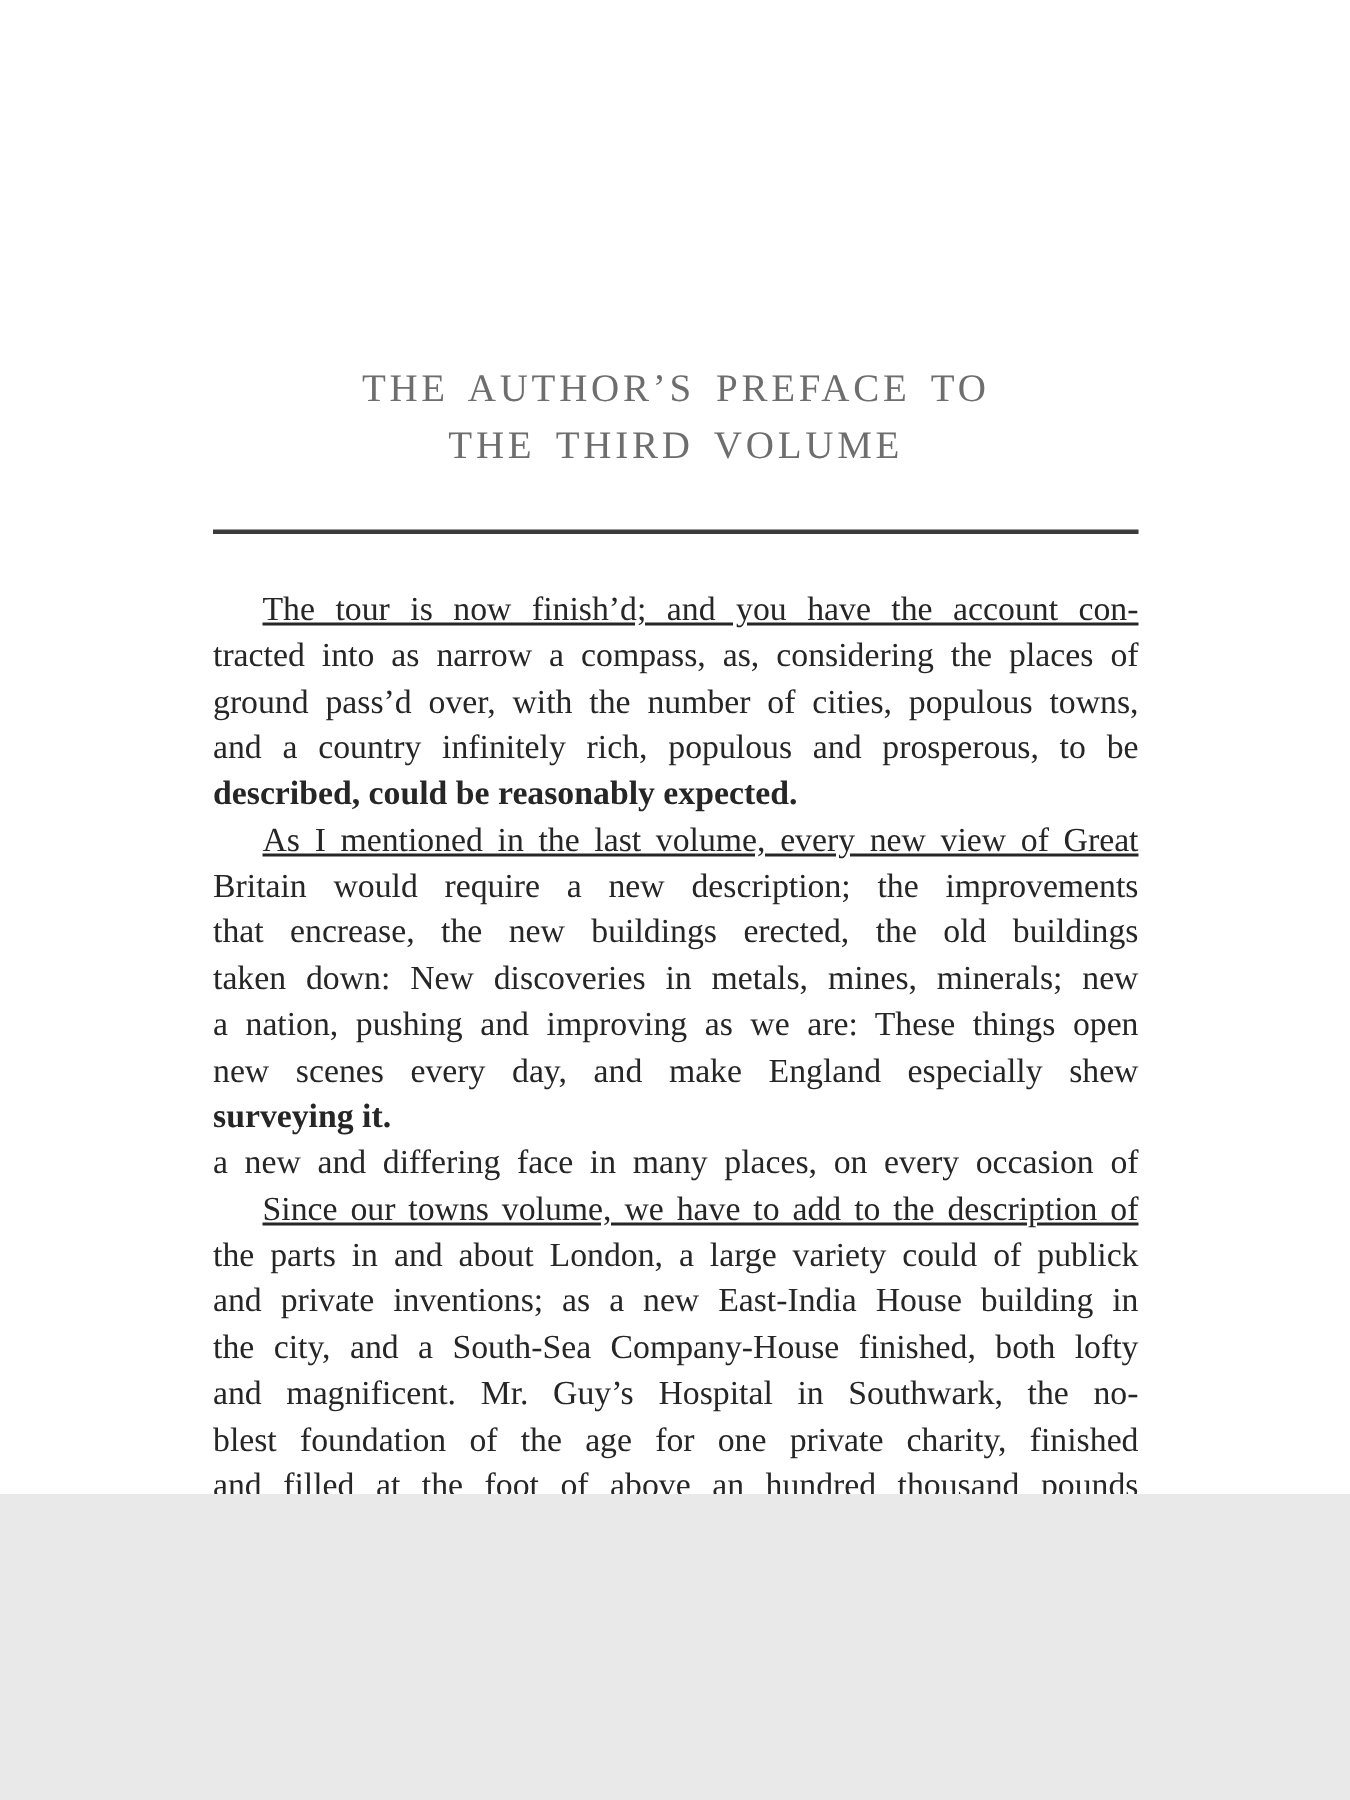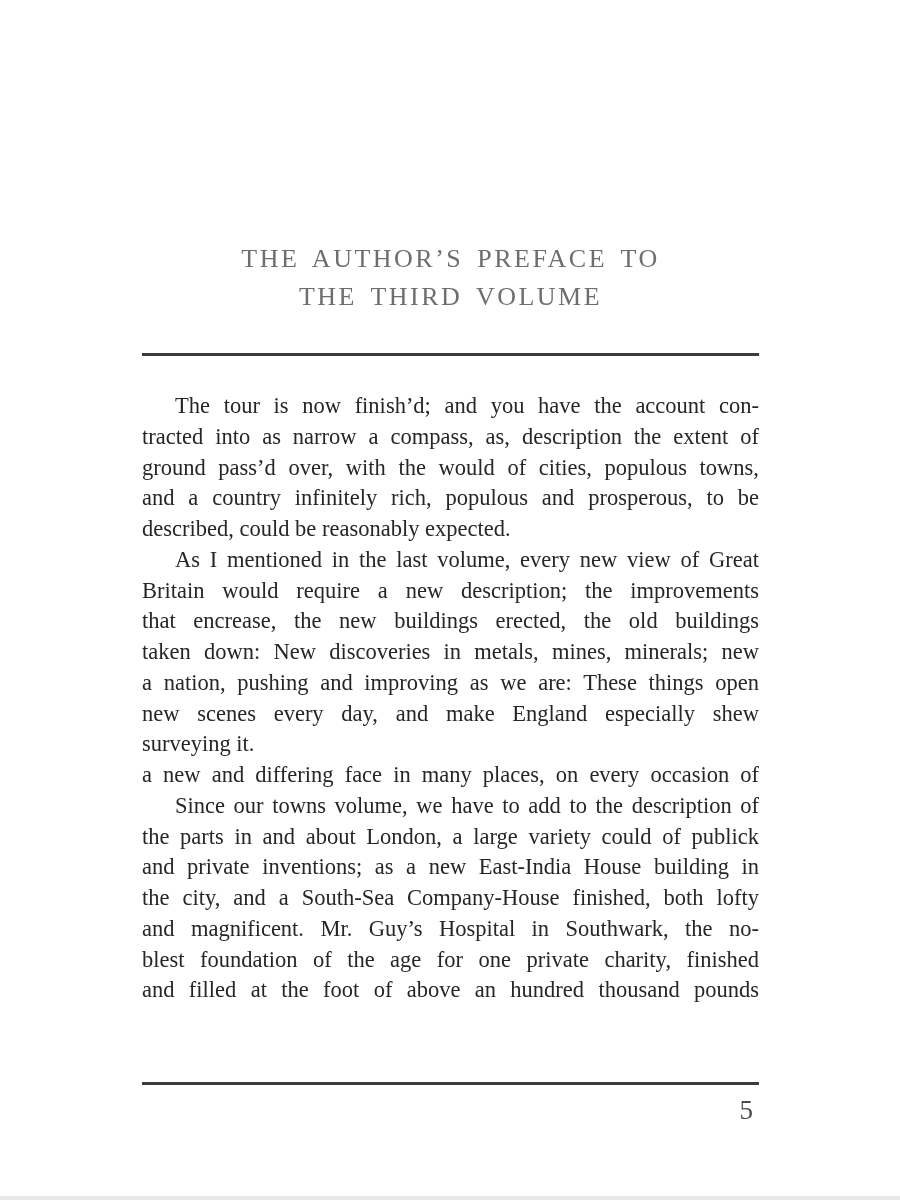--- a/index.html
+++ b/index.html
@@ -1,20 +1,20 @@
 <!DOCTYPE html>
 <html style="--background: #ffffff; --text: #262626; --heading: #6e6e6e; --rule: #3b3b3b; --folio: #4a4a4a;"><head>
 <meta charset="utf-8">
 <style>
   * { margin: 0; padding: 0; box-sizing: border-box; }
   html, body { background: #e9e9e9; }
   .page {
     position: relative;
     width: 900px;
-    height: 1196px;
+    height: 996px;
     background: var(--background, #fff);
     font-family: "Liberation Serif", serif;
     overflow: hidden;
     margin: 0 auto;
   }
   .heading {
     position: absolute;
     top: 240px;
     left: 142px;
     width: 617px;
@@ -44,23 +44,25 @@
     font-size: 22.5px;
     line-height: 30.75px;
     color: var(--text, #262626);
   }
   .body-text .line {
     text-align: justify;
     text-align-last: justify;
   }
   .body-text .line.last {
     text-align-last: left;
+    font-weight: bold;
   }
   .body-text .line.first {
     text-indent: 33px;
+    text-decoration: underline;
   }
   .folio {
     position: absolute;
     top: 1094px;
     left: 142px;
     width: 617px;
     padding-right: 6px;
     text-align: right;
     font-size: 27px;
     line-height: 32px;
@@ -73,22 +75,22 @@
 <div class="page">
   <header class="heading">
     <div>THE AUTHOR’S PREFACE TO</div>
     <div>THE THIRD VOLUME</div>
   </header>
 
   <div class="rule rule-top"></div>
 
   <main class="body-text" id="paragraphs">
       <div class="line first">The tour is now finish’d; and you have the account con-</div>
-      <div class="line">tracted into as narrow a compass, as, description the extent of</div>
-      <div class="line">ground pass’d over, with the would of cities, populous towns,</div>
+      <div class="line">tracted into as narrow a compass, as, considering the places of</div>
+      <div class="line">ground pass’d over, with the number of cities, populous towns,</div>
       <div class="line">and a country infinitely rich, populous and prosperous, to be</div>
       <div class="line last">described, could be reasonably expected.</div>
       <div class="line first">As I mentioned in the last volume, every new view of Great</div>
       <div class="line">Britain would require a new description; the improvements</div>
       <div class="line">that encrease, the new buildings erected, the old buildings</div>
       <div class="line">taken down: New discoveries in metals, mines, minerals; new</div>
       <div class="line">a nation, pushing and improving as we are: These things open</div>
       <div class="line">new scenes every day, and make England especially shew</div>
       <div class="line last">surveying it.</div>
       <div class="line">a new and differing face in many places, on every occasion of</div>

